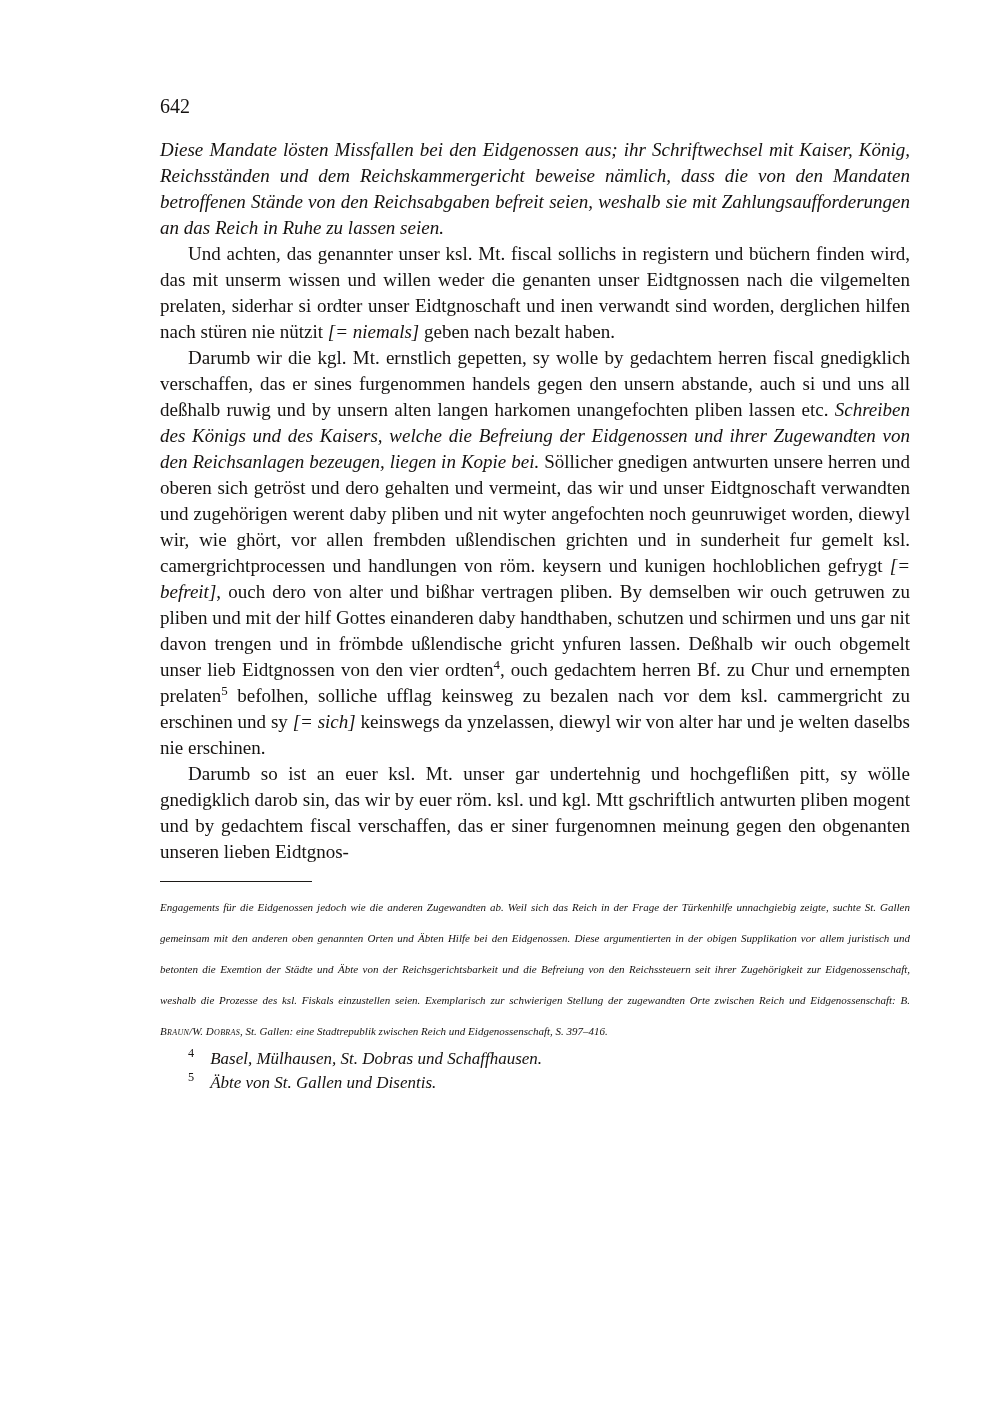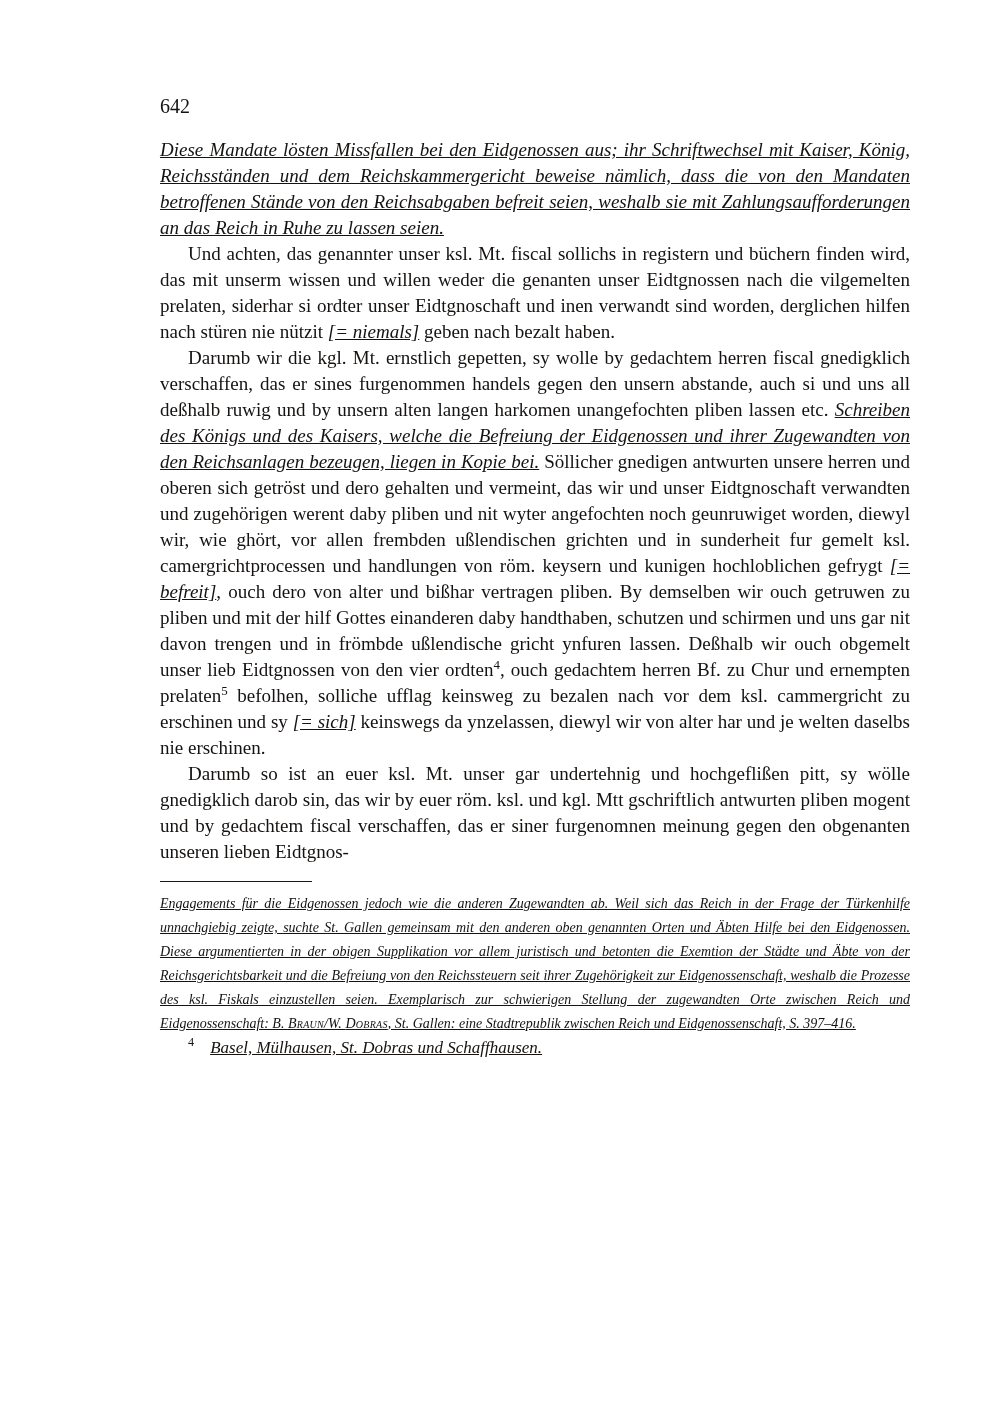--- a/index.html
+++ b/index.html
@@ -33,37 +33,37 @@
     text-align: center;
     font-size: 19px;
   }
   .body-text p.para {
     margin: 0;
     font-size: 19px;
     line-height: 26px;
     text-align: justify;
   }
   .body-text p.para.indent { text-indent: 28px; }
-  .it { font-style: italic; text-decoration: underline; }
+  .it { font-style: italic; }
   .sc { font-variant: small-caps; letter-spacing: 0.3px; }
   sup.ref {
     font-size: 0.68em;
     line-height: 0;
     vertical-align: super;
   }
   .footnote-separator {
     width: 152px;
     border: 0;
     border-top: 1.6px solid #1c1916;
     margin: 16px 0 10px 0;
   }
   .footnote-section p.fn-para {
     margin: 0;
-    font-size: 14px;
-    line-height: 24px;
+    font-size: 11px;
+    line-height: 31px;
     text-align: justify;
   }
   .footnote-section p.fn-note {
     margin: 0;
     font-size: 17px;
     line-height: 24px;
     text-indent: 28px;
     text-align: justify;
   }
   .fn-marker {
@@ -88,15 +88,16 @@
       <p class="para indent"><span>Und achten, das genannter unser ksl. Mt. fiscal sollichs in registern und büchern finden wird, das mit unserm wissen und willen weder die genanten unser Eidtgnossen nach die vilgemelten prelaten, siderhar si ordter unser Eidtgnoschaft und inen verwandt sind worden, derglichen hilfen nach stüren nie nützit </span><span class="it">[= niemals]</span><span> geben nach bezalt haben.</span></p>
       <p class="para indent"><span>Darumb wir die kgl. Mt. ernstlich gepetten, sy wolle by gedachtem herren fiscal gnedigklich verschaffen, das er sines furgenommen handels gegen den unsern abstande, auch si und uns all deßhalb ruwig und by unsern alten langen harkomen unangefochten pliben lassen etc. </span><span class="it">Schreiben des Königs und des Kaisers, welche die Befreiung der Eidgenossen und ihrer Zugewandten von den Reichsanlagen bezeugen, liegen in Kopie bei.</span><span> Söllicher gnedigen antwurten unsere herren und oberen sich getröst und dero gehalten und vermeint, das wir und unser Eidtgnoschaft verwandten und zugehörigen werent daby pliben und nit wyter angefochten noch geunruwiget worden, diewyl wir, wie ghört, vor allen frembden ußlendischen grichten und in sunderheit fur gemelt ksl. camergrichtprocessen und handlungen von röm. keysern und kunigen hochloblichen gefrygt </span><span class="it">[= befreit]</span><span>, ouch dero von alter und bißhar vertragen pliben. By demselben wir ouch getruwen zu pliben und mit der hilf Gottes einanderen daby handthaben, schutzen und schirmen und uns gar nit davon trengen und in frömbde ußlendische gricht ynfuren lassen. Deßhalb wir ouch obgemelt unser lieb Eidtgnossen von den vier ordten</span><sup class="ref">4</sup><span>, ouch gedachtem herren Bf. zu Chur und ernempten prelaten</span><sup class="ref">5</sup><span> befolhen, solliche ufflag keinsweg zu bezalen nach vor dem ksl. cammergricht zu erschinen und sy </span><span class="it">[= sich]</span><span> keinswegs da ynzelassen, diewyl wir von alter har und je welten daselbs nie erschinen.</span></p>
       <p class="para indent"><span>Darumb so ist an euer ksl. Mt. unser gar undertehnig und hochgeflißen pitt, sy wölle gnedigklich darob sin, das wir by euer röm. ksl. und kgl. Mtt gschriftlich antwurten pliben mogent und by gedachtem fiscal verschaffen, das er siner furgenomnen meinung gegen den obgenanten unseren lieben Eidtgnos-</span></p>
     </div>
 
   <hr class="footnote-separator">
 
   <div class="footnote-section">
       <p class="fn-para"><span class="it">Engagements für die Eidgenossen jedoch wie die anderen Zugewandten ab. Weil sich das Reich in der Frage der Türkenhilfe unnachgiebig zeigte, suchte St. Gallen gemeinsam mit den anderen oben genannten Orten und Äbten Hilfe bei den Eidgenossen. Diese argumentierten in der obigen Supplikation vor allem juristisch und betonten die Exemtion der Städte und Äbte von der Reichsgerichtsbarkeit und die Befreiung von den Reichssteuern seit ihrer Zugehörigkeit zur Eidgenossenschaft, weshalb die Prozesse des ksl. Fiskals einzustellen seien. Exemplarisch zur schwierigen Stellung der zugewandten Orte zwischen Reich und Eidgenossenschaft: B. </span><span class="it sc">Braun</span><span class="it">/W. </span><span class="it sc">Dobras</span><span class="it">, St. Gallen: eine Stadtrepublik zwischen Reich und Eidgenossenschaft, S. 397–416.</span></p>
       <p class="fn-note"><span class="fn-marker">4</span><span class="it">Basel, Mülhausen, St. Dobras und Schaffhausen.</span></p>
+      <p class="fn-note"><span class="fn-marker">5</span><span class="it">Äbte von St. Gallen und Disentis.</span></p>
     </div>
 
 </div>
 
 </body></html>

